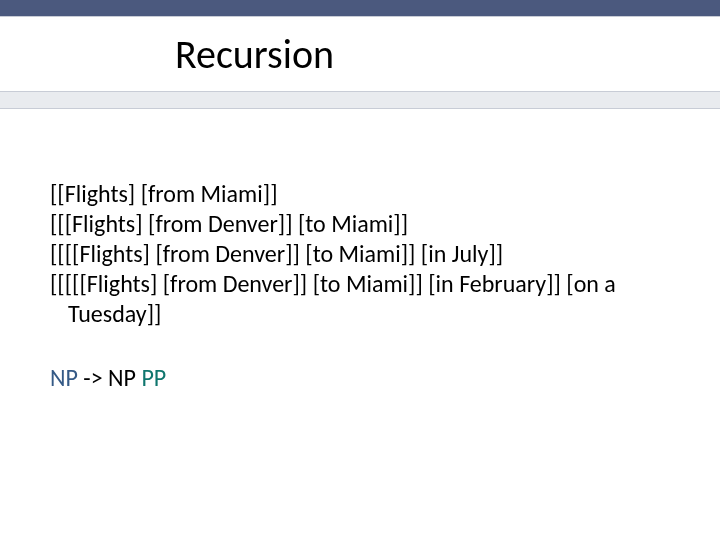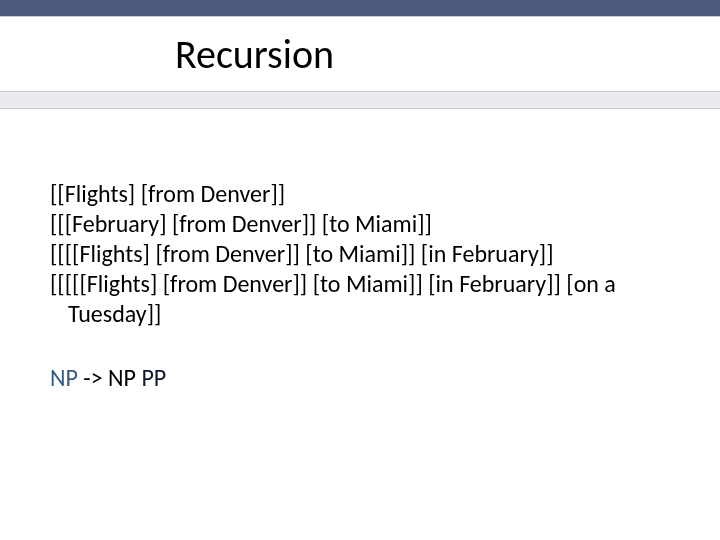--- a/index.html
+++ b/index.html
@@ -52,36 +52,36 @@
     padding-left: 18px;
   }
   .rule {
     margin-top: 34px;
     font-size: 24px;
     padding-left: 0;
   }
   .np1 { color: #355a86; }
   .arrow { color: #000; }
   .np2 { color: #000; }
-  .pp  { color: #0f172a; }
+  .pp  { color: #0f766e; }
 </style>
 </head>
 <body>
 
 <div class="slide">
   <div class="title-bar-top"></div>
   <div class="title-area">
     <div class="title-text">Recursion</div>
   </div>
   <div class="title-bar-bottom"></div>
 
   <div class="content">
-    <p>[[Flights] [from Denver]]</p>
-    <p>[[[February] [from Denver]] [to Miami]]</p>
-    <p>[[[[Flights] [from Denver]] [to Miami]] [in February]]</p>
+    <p>[[Flights] [from Miami]]</p>
+    <p>[[[Flights] [from Denver]] [to Miami]]</p>
+    <p>[[[[Flights] [from Denver]] [to Miami]] [in July]]</p>
     <p>[[[[[Flights] [from Denver]] [to Miami]] [in February]] [on a Tuesday]]</p>
 
     <div class="rule">
       <span class="np1">NP</span>
       <span class="arrow">-&gt;</span>
       <span class="np2">NP</span>
       <span class="pp">PP</span>
     </div>
   </div>
 </div>

